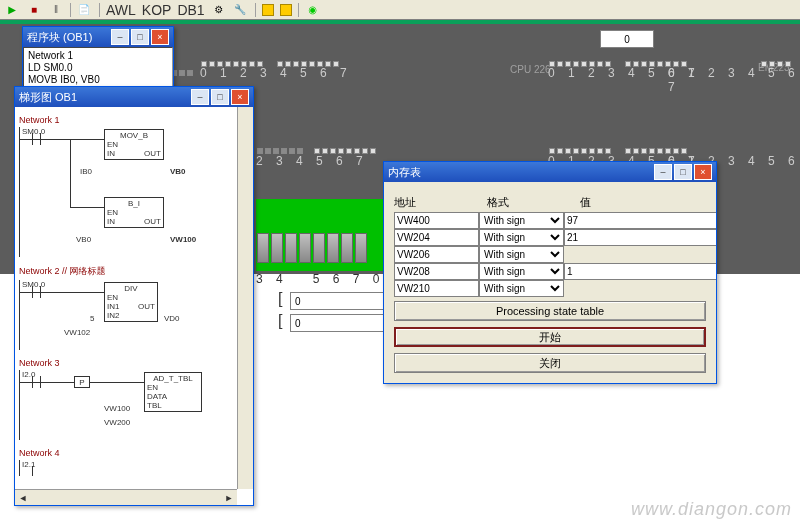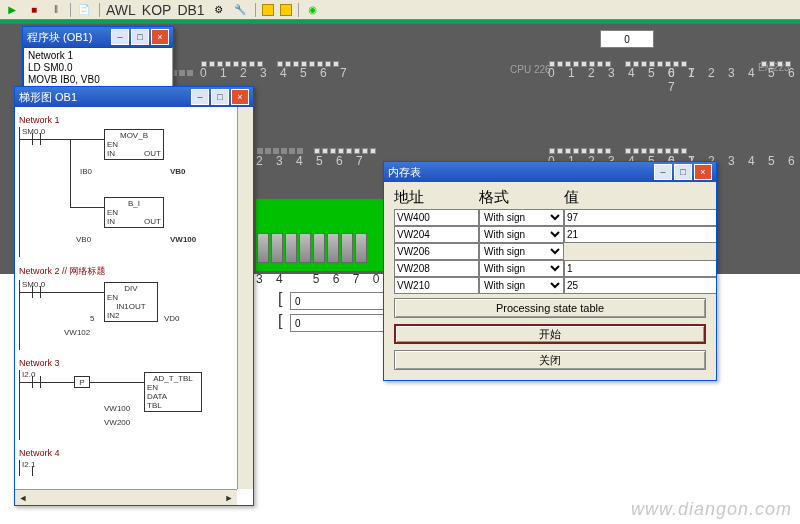--- a/index.html
+++ b/index.html
@@ -44,21 +44,21 @@
 .ladder-scroll-v { position: absolute; top: 0; bottom: 16px; right: 0; width: 16px; background: #ece9d8; border-left: 1px solid #999; }
 .net-title { color: #8b0000; font-size: 9px; margin: 4px 0 2px; }
 .rung { position: relative; height: auto; border-left: 1px solid #333; border-right: 3px solid #d946ef; padding: 4px; margin-bottom: 8px; }
 .lblock { position: absolute; border: 1px solid #333; background: #fff; text-align: center; font-size: 8px; padding: 1px 2px; }
 .llabel { position: absolute; font-size: 8px; color: #333; }
 .lline-h { position: absolute; height: 1px; background: #333; }
 .lline-v { position: absolute; width: 1px; background: #333; }
 
 
 .mem-win .win-body { background: #ece9d8; padding: 6px 10px 10px; }
-.mem-hdr { display: grid; grid-template-columns: 85px 85px 170px; gap: 0; font-size: 15px; margin-bottom: 2px; }
+.mem-hdr { display: grid; grid-template-columns: 85px 85px 170px; gap: 8px; font-size: 11px; margin-bottom: 2px; margin-top: 7px; }
 .mem-row { display: grid; grid-template-columns: 85px 85px 170px; gap: 0; margin-bottom: 0; }
 .mem-cell { border: 1px solid #808080; background: #fff; height: 17px; font-size: 10px; padding: 1px 2px; }
 .mem-select { height: 17px; font-size: 10px; border: 1px solid #808080; background: #fff; width: 100%; }
 .mem-btn { height: 20px; border: 1px solid #808080; background: #ece9d8; cursor: pointer; font-size: 11px; box-shadow: 1px 1px 0 #fff inset, -1px -1px 0 #999 inset; }
 .mem-btn.bold { border: 2px solid #7f1d1d; }
 
 .watermark { position: absolute; right: 8px; bottom: 4px; color: #c9c9c9; font-size: 18px; font-style: italic; font-family: Arial; letter-spacing: 1px; }
 </style>
 </head>
 <body>
@@ -200,21 +200,21 @@
 
     <div class="net-title">Network 2 // 网络标题</div>
     <div class="rung" style="height:70px">
       <div class="llabel" style="left:2px;top:0">SM0.0</div>
       <div class="lline-h" style="left:0;top:12px;width:84px"></div>
       <div class="lline-v" style="left:12px;top:6px;height:12px"></div>
       <div class="lline-v" style="left:20px;top:6px;height:12px"></div>
       <div class="lblock" style="left:84px;top:2px;width:54px">
         <div>DIV</div>
         <div style="text-align:left">EN</div>
-        <div style="display:flex;justify-content:center">
+        <div style="display:flex;justify-content:space-between">
             <span>IN1</span>
             <span>OUT</span>
           </div>
         <div style="text-align:left">IN2</div>
       </div>
       <div class="llabel" style="left:70px;top:34px">5</div>
       <div class="llabel" style="left:144px;top:34px;font-weight:normal">VD0</div>
       <div class="llabel" style="left:44px;top:48px">VW102</div>
     </div>
 
@@ -280,21 +280,20 @@
           <select class="mem-select"><option>With sign</option></select>
         </div>
         <div class="mem-row">
           <input class="mem-cell" value="VW208" style="">
           <select class="mem-select"><option>With sign</option></select>
           <input class="mem-cell" value="1" style="">
         </div>
         <div class="mem-row">
           <input class="mem-cell" value="VW210" style="">
           <select class="mem-select"><option>With sign</option></select>
-          <input class="mem-cell" value="25" style="">
         </div>
       </div>
     <button class="mem-btn" style="width:100%;margin-top:4px">Processing state table</button>
     <div style="display:flex;gap:40px;margin-top:6px">
       <button class="mem-btn bold" style="flex:1">开始</button>
     </div>
     <button class="mem-btn" style="width:100%;margin-top:6px">关闭</button>
   </div>
 </div>
 

